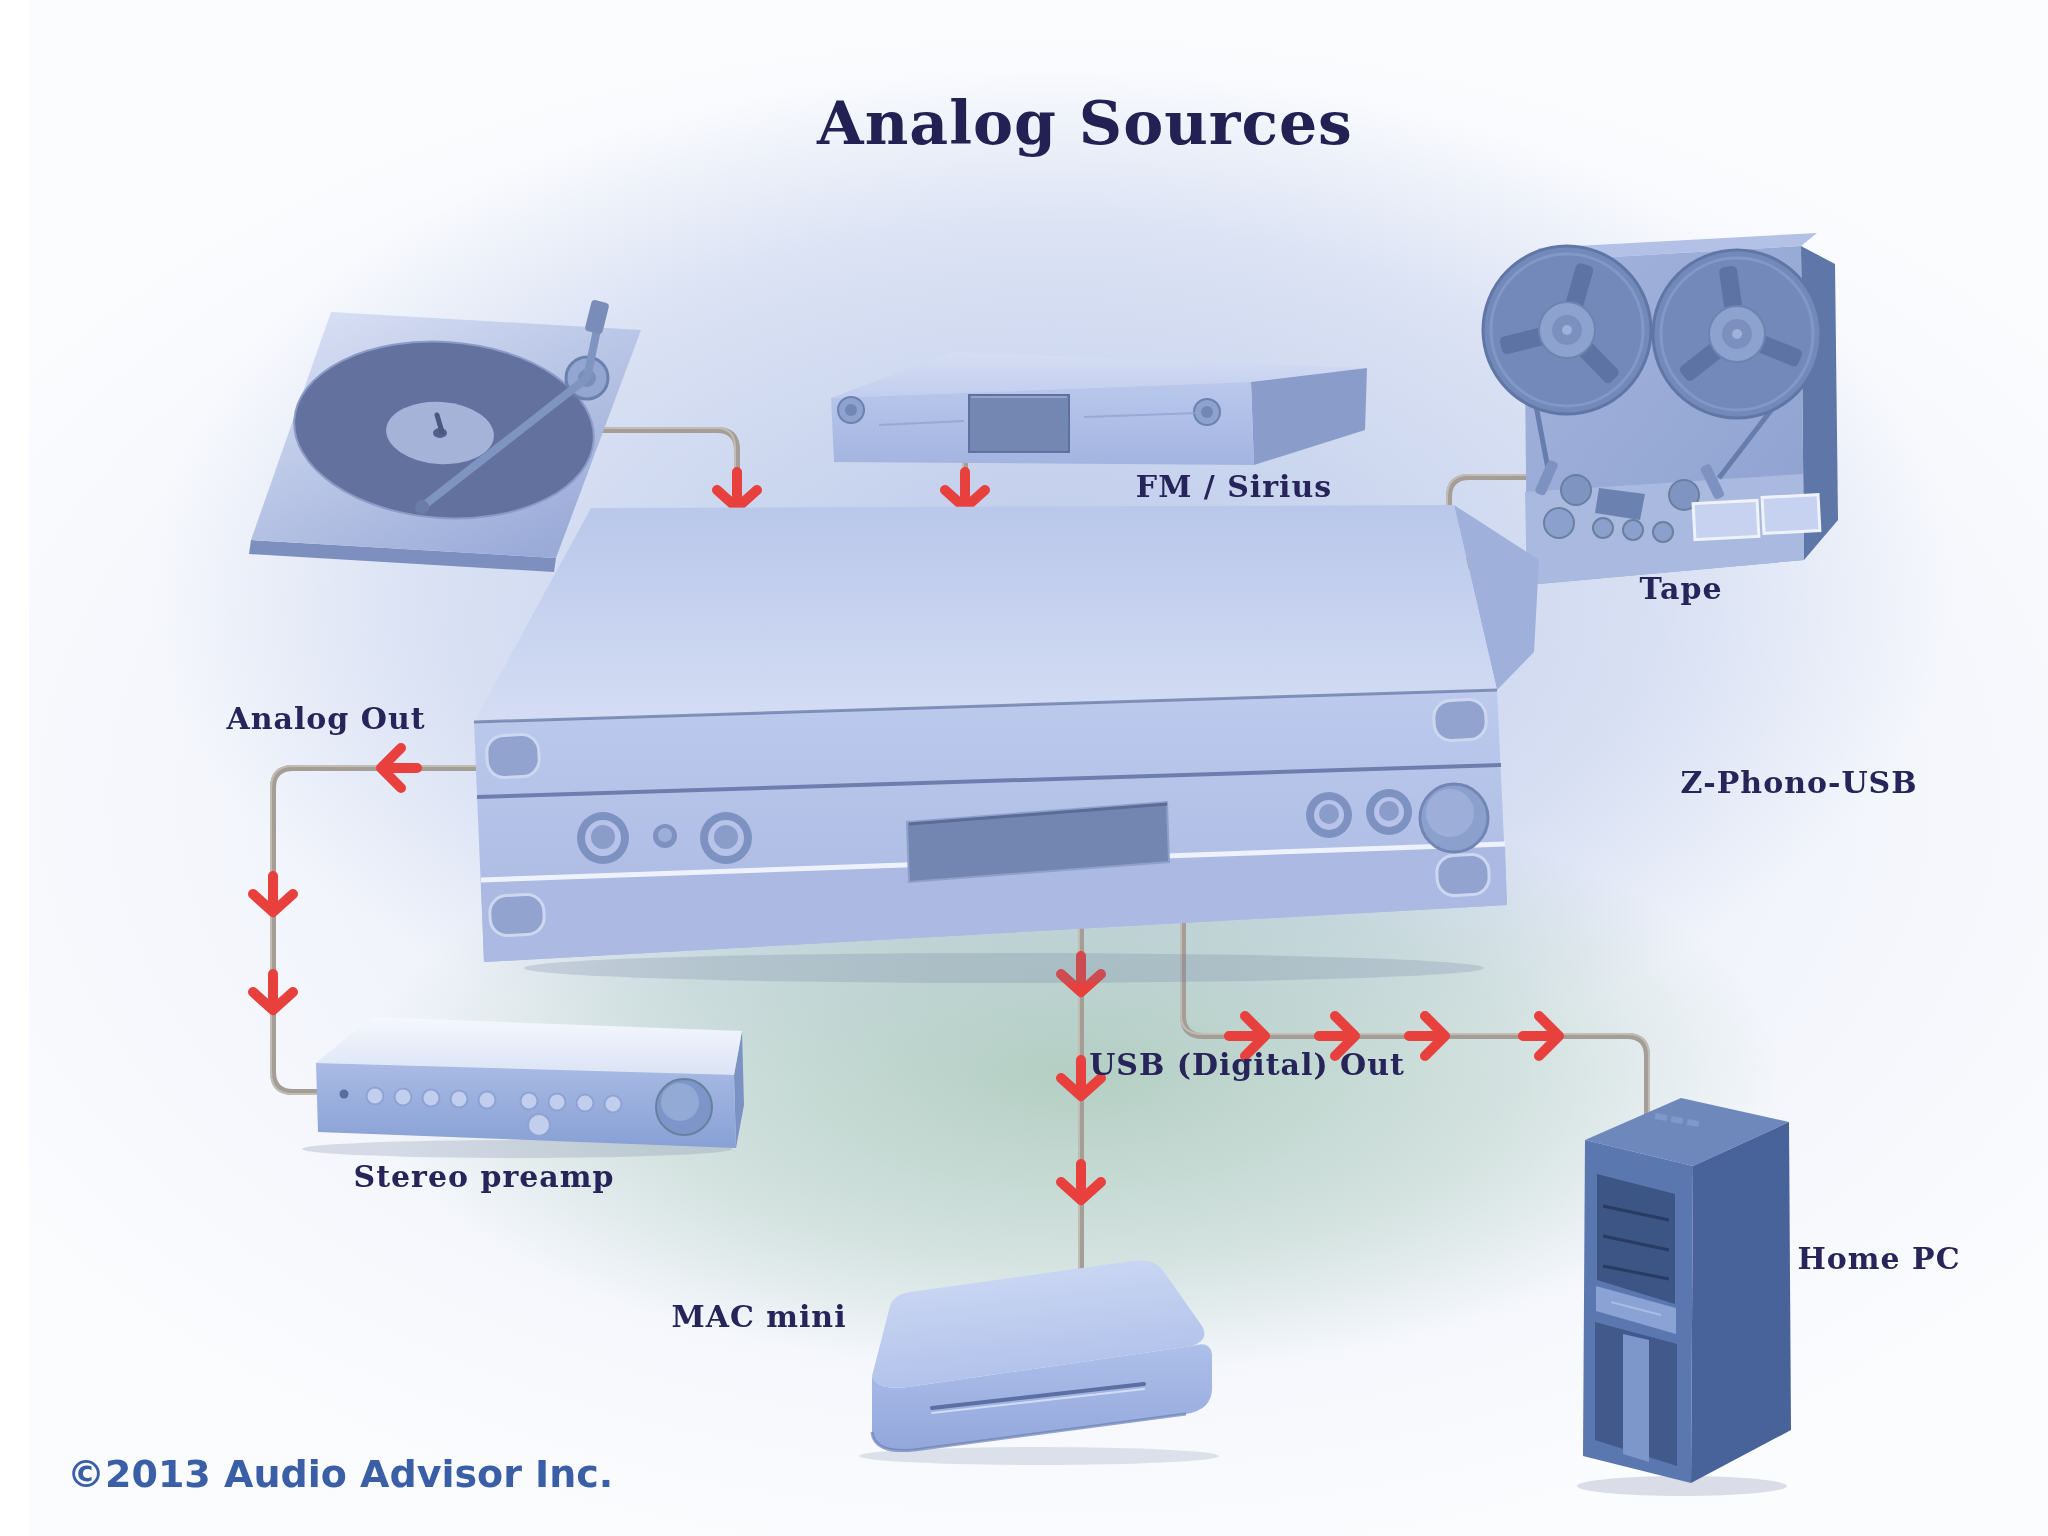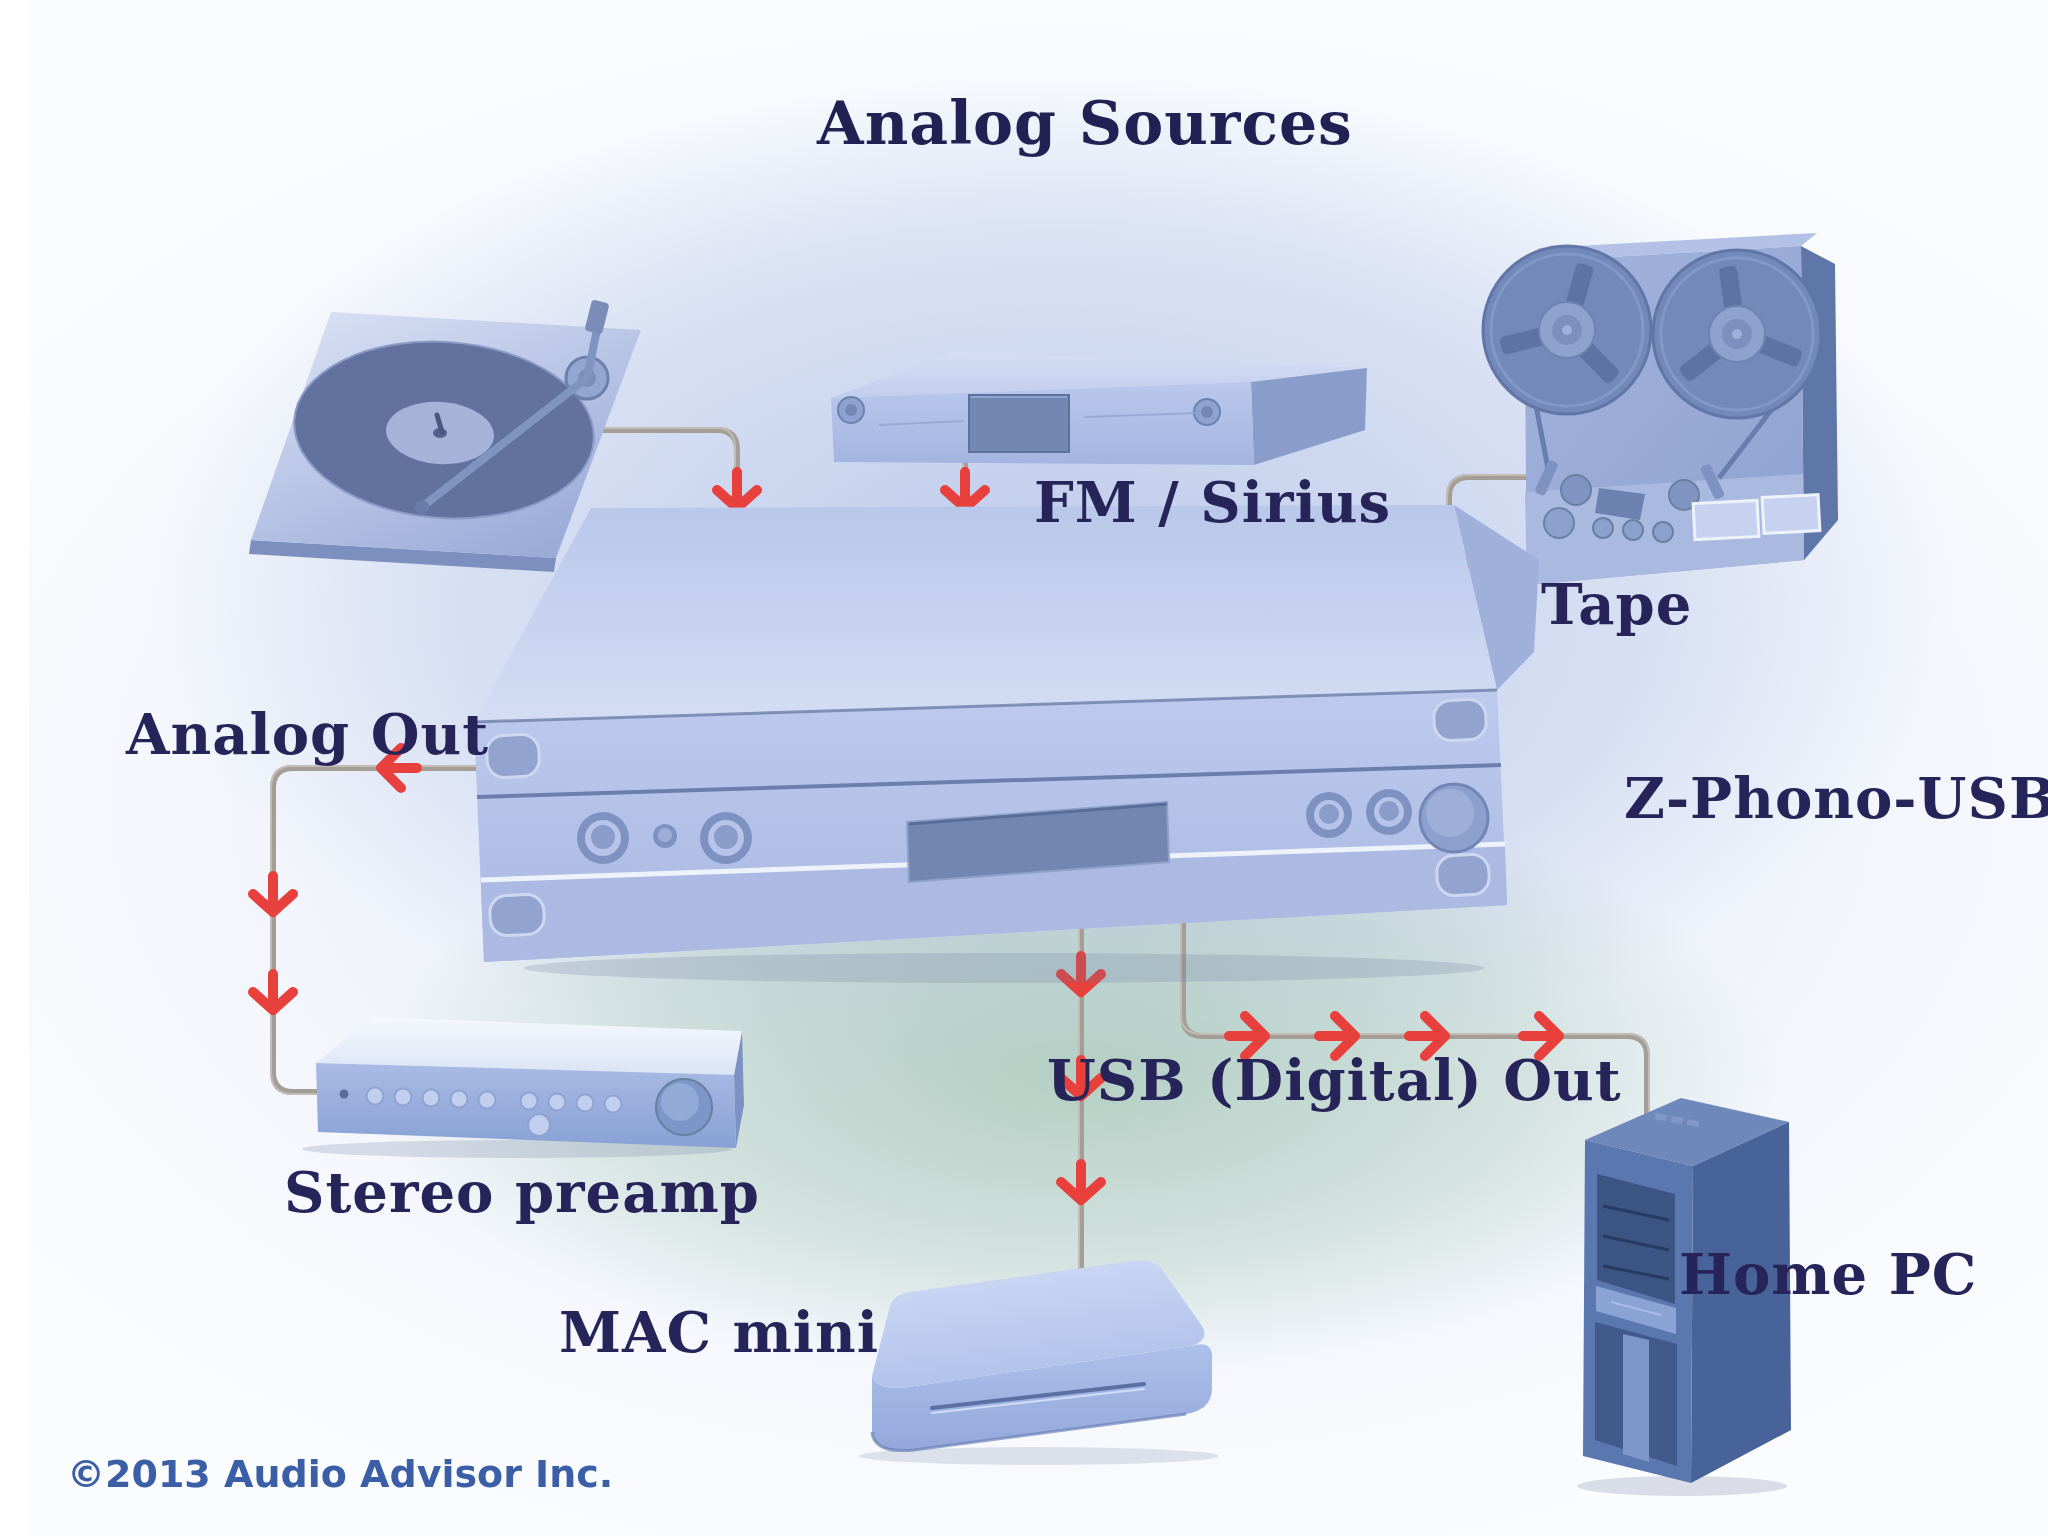--- a/index.html
+++ b/index.html
@@ -18,22 +18,22 @@
       radial-gradient(46% 26% at 51% 70%, rgba(166,199,182,0.80) 0%, rgba(166,199,182,0.38) 48%, rgba(166,199,182,0) 75%),
       radial-gradient(55% 42% at 50% 38%, rgba(188,202,234,0.95) 0%, rgba(188,202,234,0.45) 55%, rgba(188,202,234,0) 80%),
       radial-gradient(75% 62% at 50% 52%, rgba(210,219,242,0.55) 0%, rgba(210,219,242,0) 82%);
     font-family:"DejaVu Serif","Liberation Serif",serif;
     margin-left:29px;
   }
   .abs{position:absolute;}
   .dlabel{
     color:var(--label-text);
     font-weight:700;
-    font-size:56px;
-    text-align:left;
+    font-size:30px;
+    text-align:center;
     letter-spacing:1px;
     line-height:1.15;
     white-space:nowrap;
   }
   .title{
     position:absolute;left:756px;top:88px;width:600px;
     margin:0;text-align:center;
     color:var(--title-text);
     font-size:60px;font-weight:700;letter-spacing:1px;
   }

